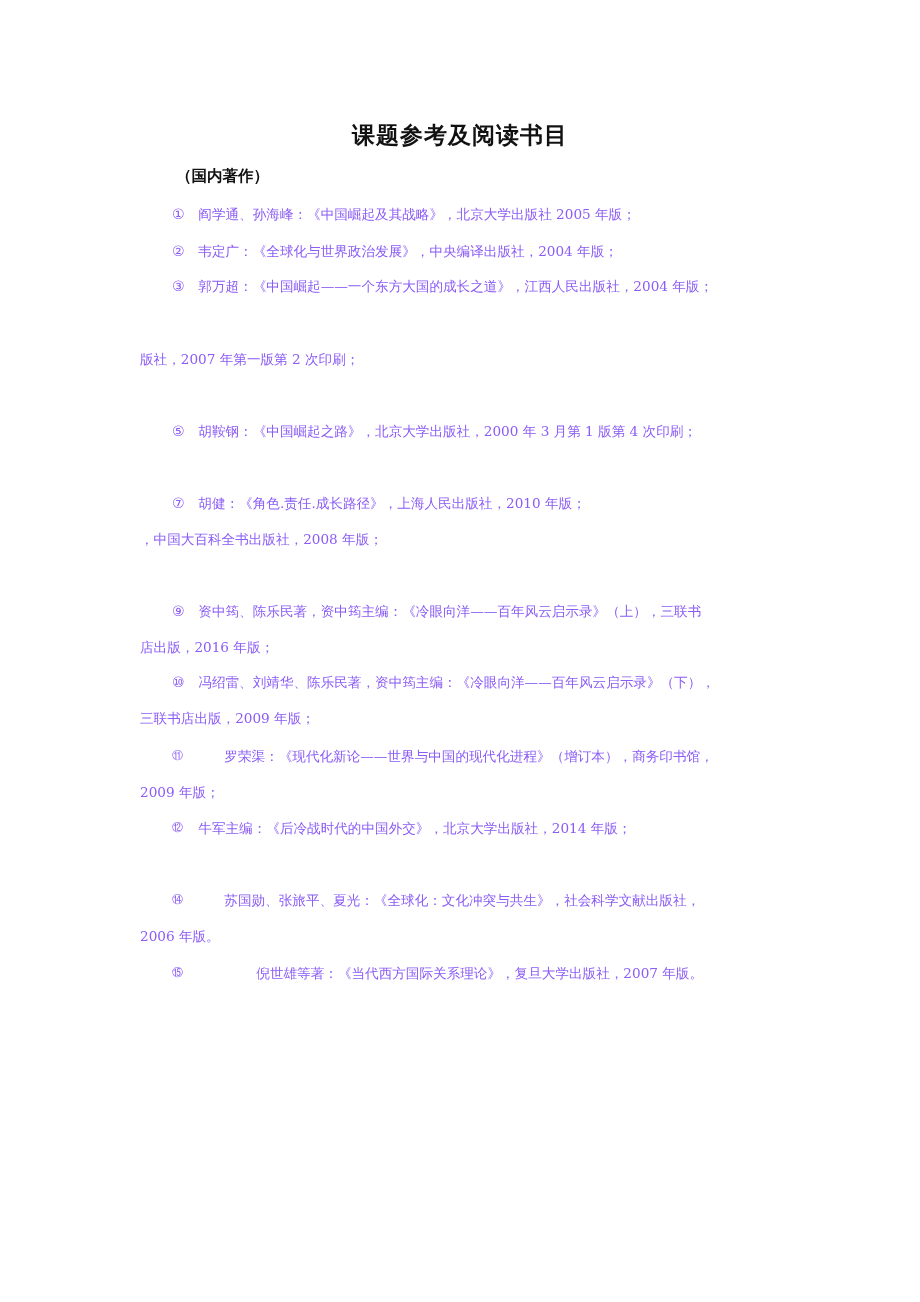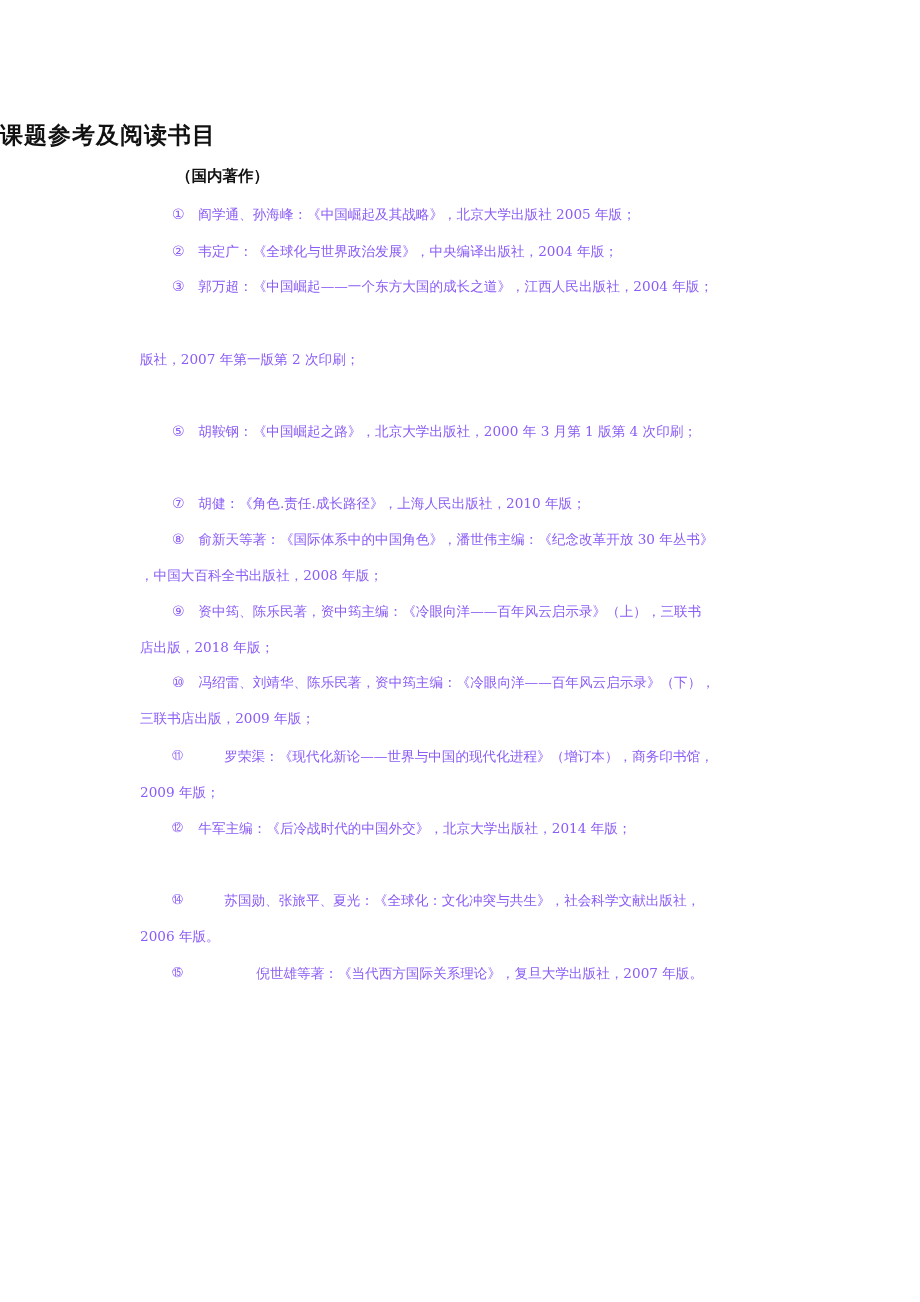--- a/index.html
+++ b/index.html
@@ -17,21 +17,21 @@
     }
     .page {
       position: absolute;
       left: 0; top: 0;
       width: 920px; height: 1302px;
     }
     .title {
       position: absolute;
       left: 0; width: 920px;
       top: 120px;
-      text-align: left;
+      text-align: center;
       font-family: "DejaVu Sans", "Liberation Sans", sans-serif;
       font-size: 23px;
       font-weight: bold;
       letter-spacing: 1px;
       color: #111;
     }
     .subtitle {
       position: absolute;
       left: 176px;
       top: 166px;
@@ -111,33 +111,29 @@
 
 
   <div class="entry" style="top:485px;">
     <span class="line first">
       <span class="num">⑦</span>
       <span>胡健：《角色.责任.成长路径》，上海人民出版社，2010 年版；</span>
     </span>
   </div>
 
   <div class="entry" style="top:521px;">
-    <span class="line first">
-      <span class="num">⑧</span>
-      <span>俞新天等著：《国际体系中的中国角色》，潘世伟主编：《纪念改革开放 30 年丛书》</span>
-    </span>
     <span class="line">，中国大百科全书出版社，2008 年版；</span>
   </div>
 
   <div class="entry" style="top:593px;">
     <span class="line first">
       <span class="num">⑨</span>
       <span>资中筠、陈乐民著，资中筠主编：《冷眼向洋——百年风云启示录》（上），三联书</span>
     </span>
-    <span class="line">店出版，2018 年版；</span>
+    <span class="line">店出版，2016 年版；</span>
   </div>
 
   <div class="entry" style="top:664px;">
     <span class="line first">
       <span class="num">⑩</span>
       <span>冯绍雷、刘靖华、陈乐民著，资中筠主编：《冷眼向洋——百年风云启示录》（下），</span>
     </span>
     <span class="line">三联书店出版，2009 年版；</span>
   </div>
 

